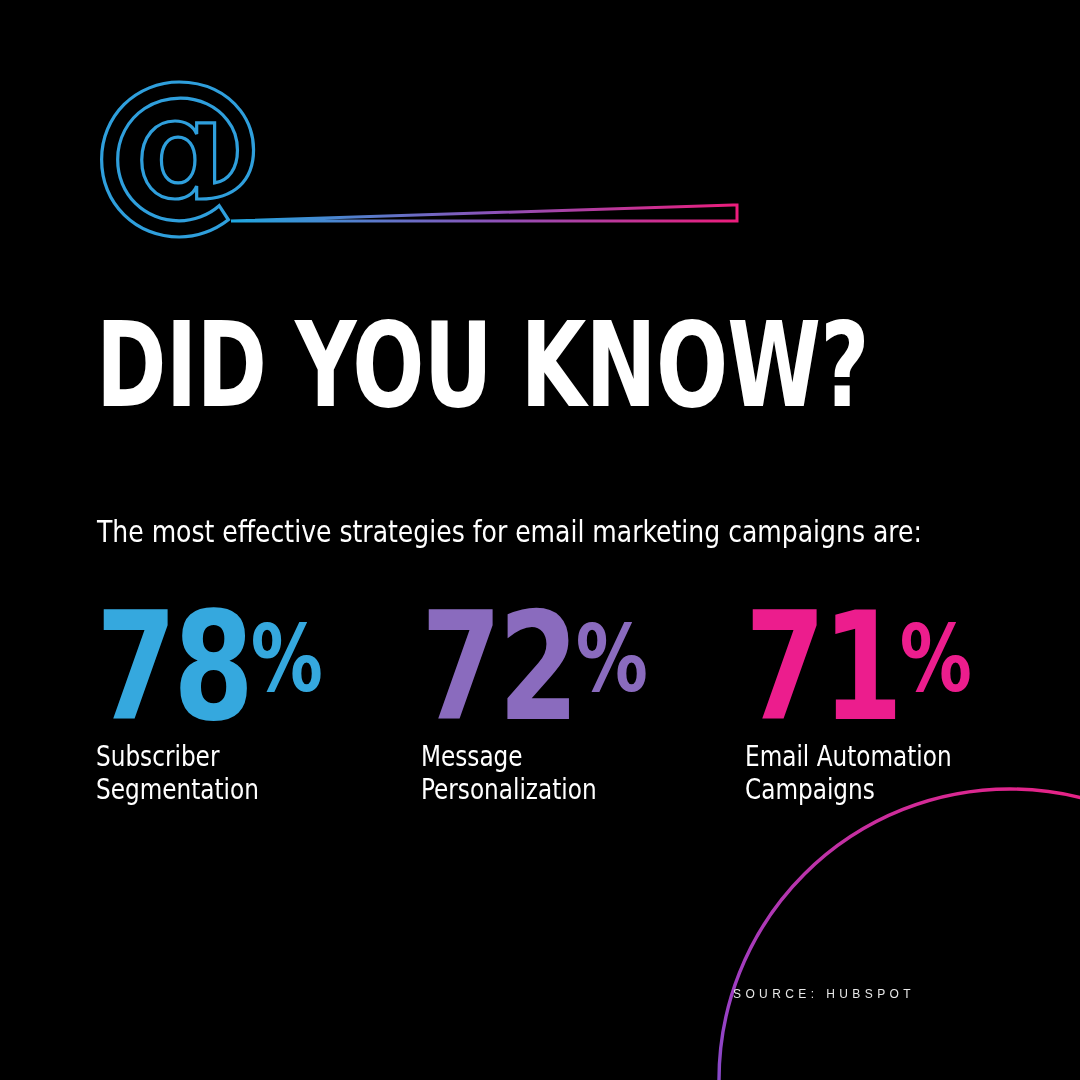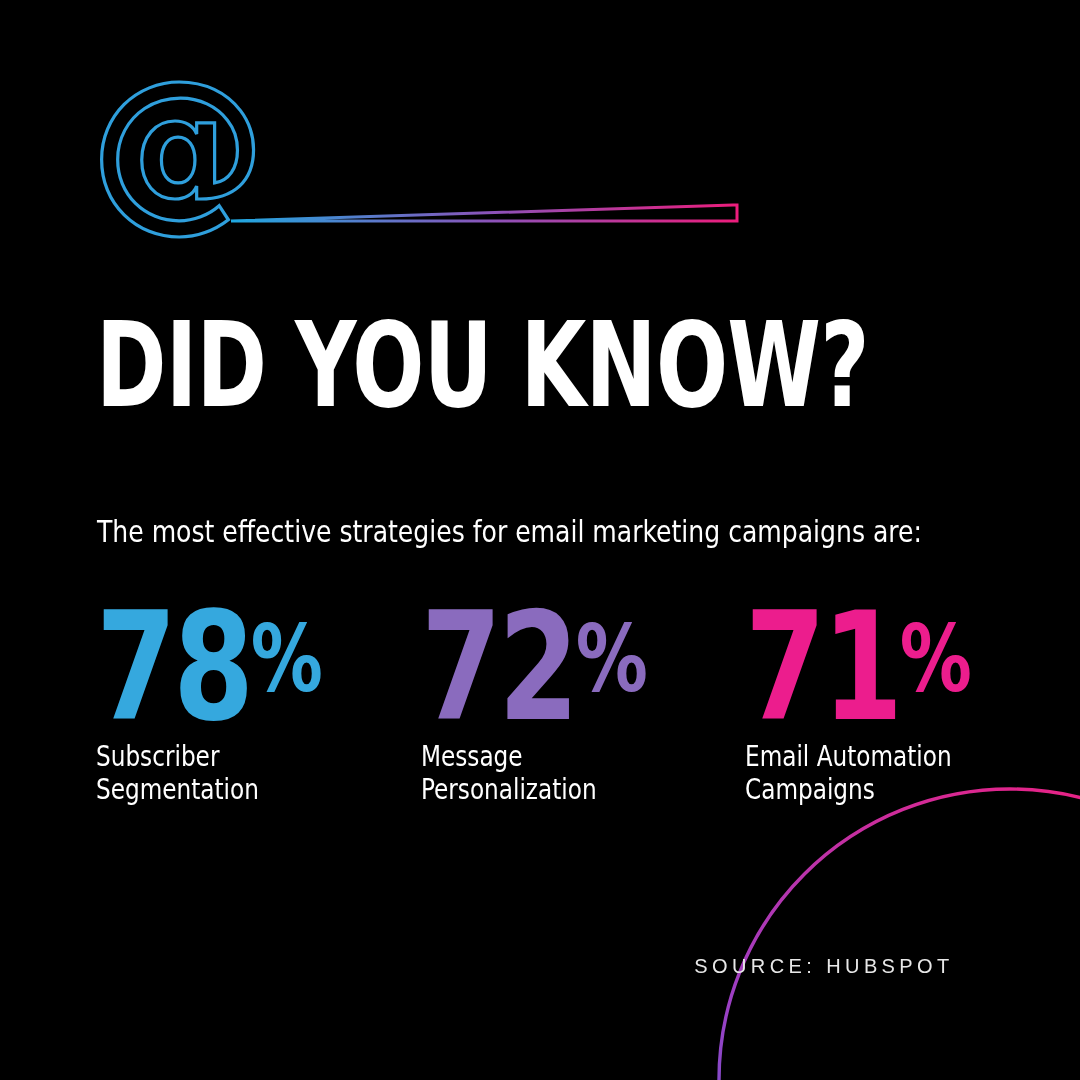--- a/index.html
+++ b/index.html
@@ -145,25 +145,26 @@
   
   #footer-block {
     position: absolute;
     left: 614px;
     top: 956px;
     width: 420px;
     text-align: center;
   }
   .footer-line {
     font-family: "Liberation Sans", sans-serif;
-    font-size: 20px;
+    font-size: 12px;
     font-weight: 400;
     color: #E8E8E8;
     letter-spacing: 4.4px;
     line-height: 1;
+    margin-top: 32px;
   }
   #footer-source { margin-bottom: 32px; }
 </style>
 </head>
 <body>
 
 <div id="canvas">
 
   <svg id="arc-decoration" viewBox="0 0 1080 1080">
     <defs>

